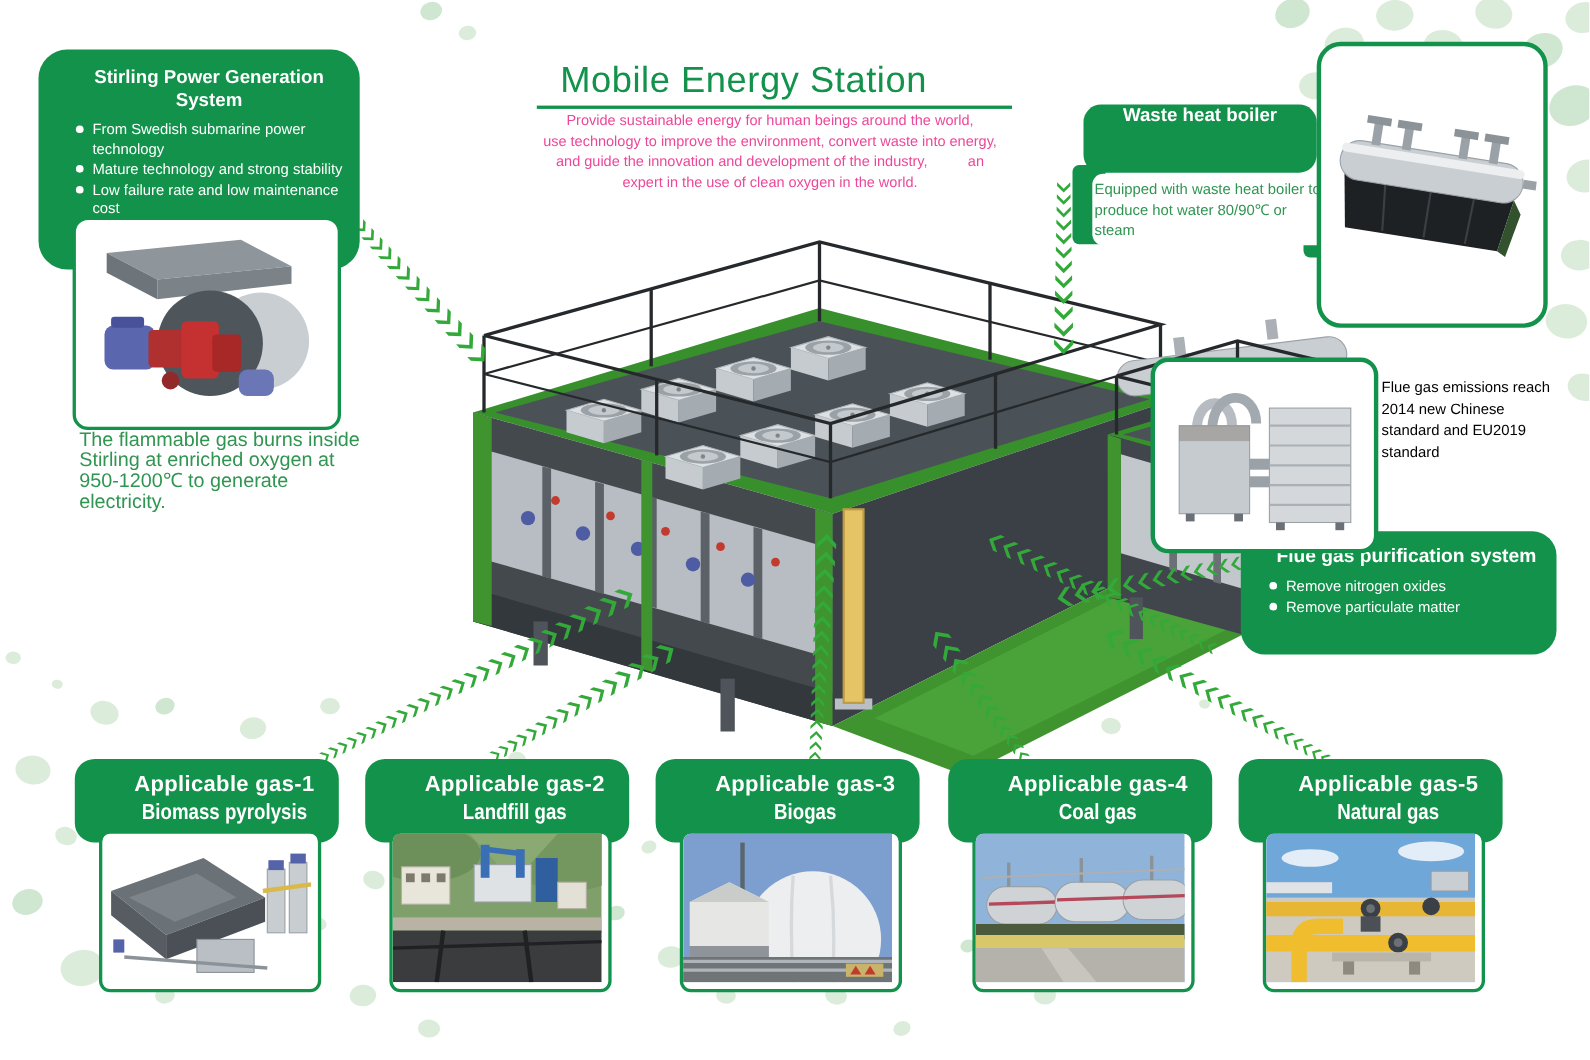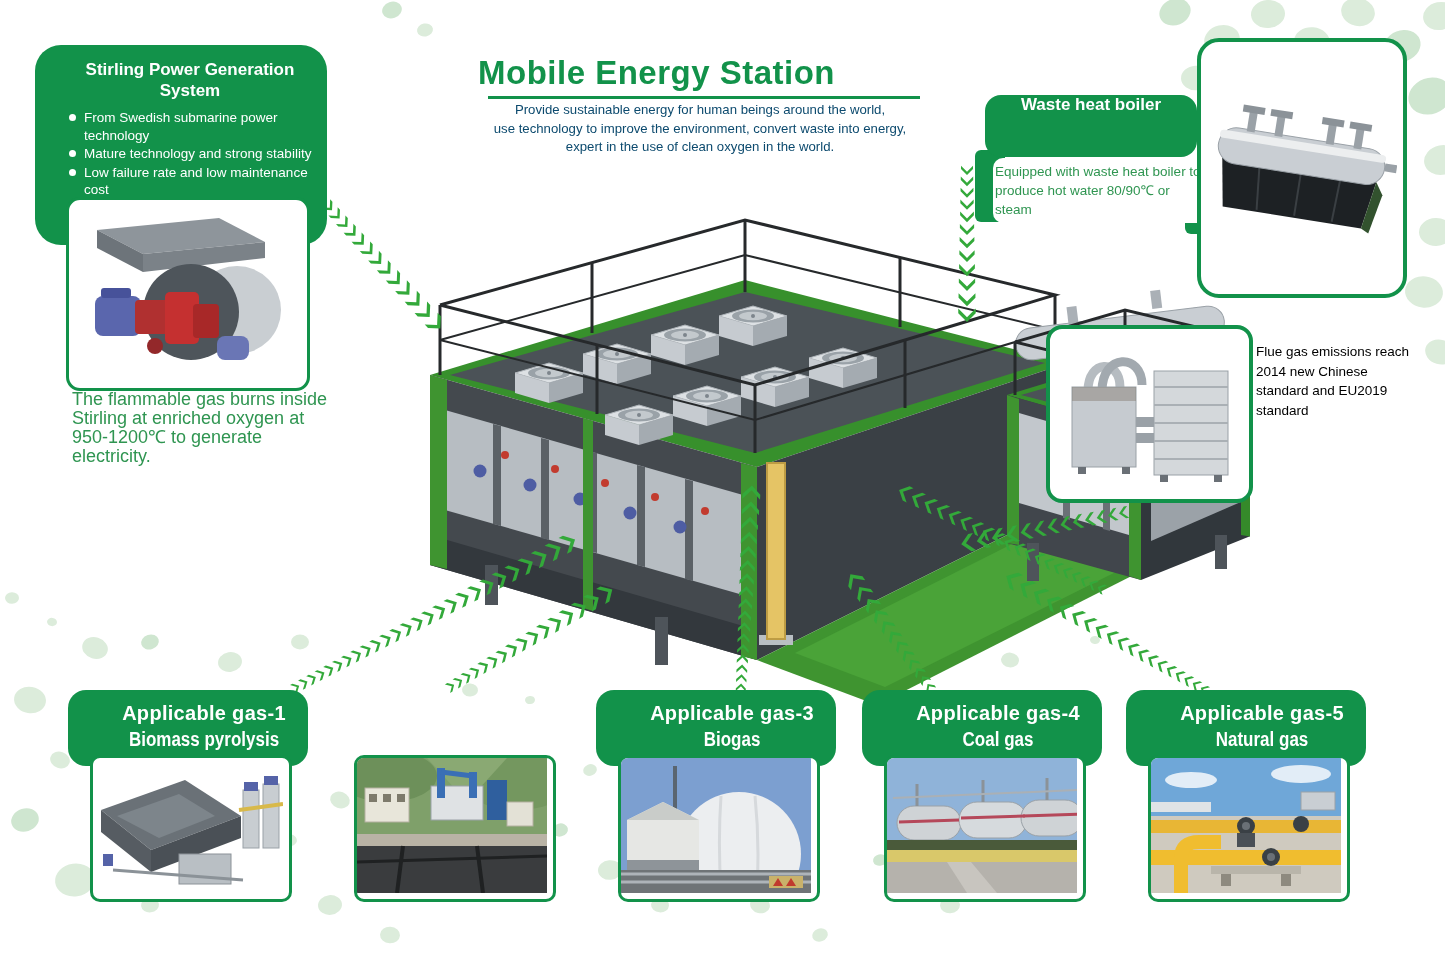--- a/index.html
+++ b/index.html
@@ -17,24 +17,24 @@
   .imgbox{position:absolute;background:#fff;border:3px solid #12924a;border-radius:12px;overflow:hidden;z-index:5;}
   .green-tab{position:absolute;background:#12924a;border-radius:6px;z-index:3;}
   
   #stirling-card{left:35px;top:45px;width:292px;height:200px;padding:14px 14px 0 32px;}
   #stirling-card .card-title{font-size:17px;font-weight:bold;text-align:center;line-height:21px;margin:0 6px 8px 6px;}
   .bullet{display:flex;align-items:flex-start;font-size:13.5px;line-height:17.5px;margin-bottom:1px;}
   .bullet .dot{flex:0 0 auto;width:7px;height:7px;border-radius:50%;background:#fff;margin:5px 8px 0 2px;}
   #stirling-imgbox{left:66px;top:197px;width:238px;height:188px;border-radius:14px;}
   #stirling-caption{left:72px;top:390px;width:264px;font-size:18px;line-height:19px;color:#2f9551;z-index:4;}
   
-  #main-title{left:478px;top:54px;width:460px;text-align:left;font-size:33px;font-weight:bold;
+  #main-title{left:446px;top:54px;width:460px;text-align:center;font-size:33px;font-weight:normal;
               color:#12924a;letter-spacing:.5px;z-index:4;}
   #title-underline{left:488px;top:96px;width:432px;height:3px;background:#12924a;z-index:4;}
-  #subtitle{left:440px;top:101px;width:520px;text-align:center;font-size:13.2px;line-height:18.5px;color:#0c4a6e;z-index:4;}
+  #subtitle{left:440px;top:101px;width:520px;text-align:center;font-size:13.2px;line-height:18.5px;color:#ec4899;z-index:4;}
   
   #waste-head{left:985px;top:95px;width:212px;height:62px;border-radius:16px;display:flex;justify-content:center;}
   #waste-head .card-title{font-size:17px;font-weight:bold;}
   #waste-desc{left:993px;top:158px;width:210px;background:#fff;border-radius:10px;padding:4px 2px;
               font-size:13.5px;line-height:19px;color:#2f9551;z-index:4;}
   #waste-tab{left:975px;top:150px;width:30px;height:72px;}
   #waste-imgbox{left:1197px;top:38px;width:202px;height:252px;border-radius:22px;border-width:4px;}
   #waste-img-tab{left:1185px;top:172px;width:22px;height:62px;}
   
   #flue-imgbox{left:1046px;top:325px;width:199px;height:170px;border-radius:16px;border-width:4px;}
@@ -415,20 +415,21 @@
       <circle cx="86" cy="146" r="8" fill="#93282a"></circle>
     </svg>
   </div>
   <div id="stirling-caption" class="abs">The flammable gas burns inside Stirling at enriched oxygen at 950-1200℃ to generate electricity.</div>
 
   <div id="main-title" class="abs">Mobile Energy Station</div>
   <div id="title-underline" class="abs"></div>
   <div id="subtitle" class="abs">
     <div>Provide sustainable energy for human beings around the world,</div>
     <div>use technology to improve the environment, convert waste into energy,</div>
+    <div>and guide the innovation and development of the industry,&nbsp;&nbsp;&nbsp;&nbsp;&nbsp;&nbsp;&nbsp;&nbsp;&nbsp; an</div>
     <div>expert in the use of clean oxygen in the world.</div>
   </div>
 
   <div id="waste-tab" class="green-tab"></div>
   <div id="waste-head" class="green-card">
     <div class="card-title">Waste heat boiler</div>
   </div>
   <div id="waste-desc" class="abs">Equipped with waste heat boiler to produce hot water 80/90℃ or steam</div>
   <div id="waste-img-tab" class="green-tab"></div>
   <div id="waste-imgbox" class="imgbox">
@@ -468,24 +469,39 @@
       <line x1="104" y1="94" x2="178" y2="94" stroke="#aab0b5" stroke-width="2"></line>
       <line x1="104" y1="112" x2="178" y2="112" stroke="#aab0b5" stroke-width="2"></line>
       <line x1="104" y1="130" x2="178" y2="130" stroke="#aab0b5" stroke-width="2"></line>
       <rect x="28" y="138" width="8" height="7" fill="#6a7076"></rect>
         <rect x="72" y="138" width="8" height="7" fill="#6a7076"></rect>
       <rect x="110" y="146" width="8" height="7" fill="#6a7076"></rect>
         <rect x="164" y="146" width="8" height="7" fill="#6a7076"></rect>
     </svg>
   </div>
   <div id="flue-note" class="abs">Flue gas emissions reach 2014 new Chinese standard and EU2019 standard</div>
+  <div id="flue-card" class="green-card">
+    <div class="card-title">Flue gas purification system</div>
+    <div class="bullet">
+      <span class="dot"></span>
+      <span>Remove nitrogen oxides</span>
+    </div>
+    <div class="bullet">
+      <span class="dot"></span>
+      <span>Remove particulate matter</span>
+    </div>
+  </div>
 
   <div class="gas-head" style="left:68px">
     <div class="gas-label">Applicable gas-1</div>
     <span class="gas-name">Biomass pyrolysis gas</span>
+  </div>
+  <div class="gas-head" style="left:332px">
+    <div class="gas-label">Applicable gas-2</div>
+    <span class="gas-name">Landfill gas</span>
   </div>
   <div class="gas-head" style="left:596px">
     <div class="gas-label">Applicable gas-3</div>
     <span class="gas-name">Biogas</span>
   </div>
   <div class="gas-head" style="left:862px">
     <div class="gas-label">Applicable gas-4</div>
     <span class="gas-name">Coal gas</span>
   </div>
   <div class="gas-head" style="left:1126px">

